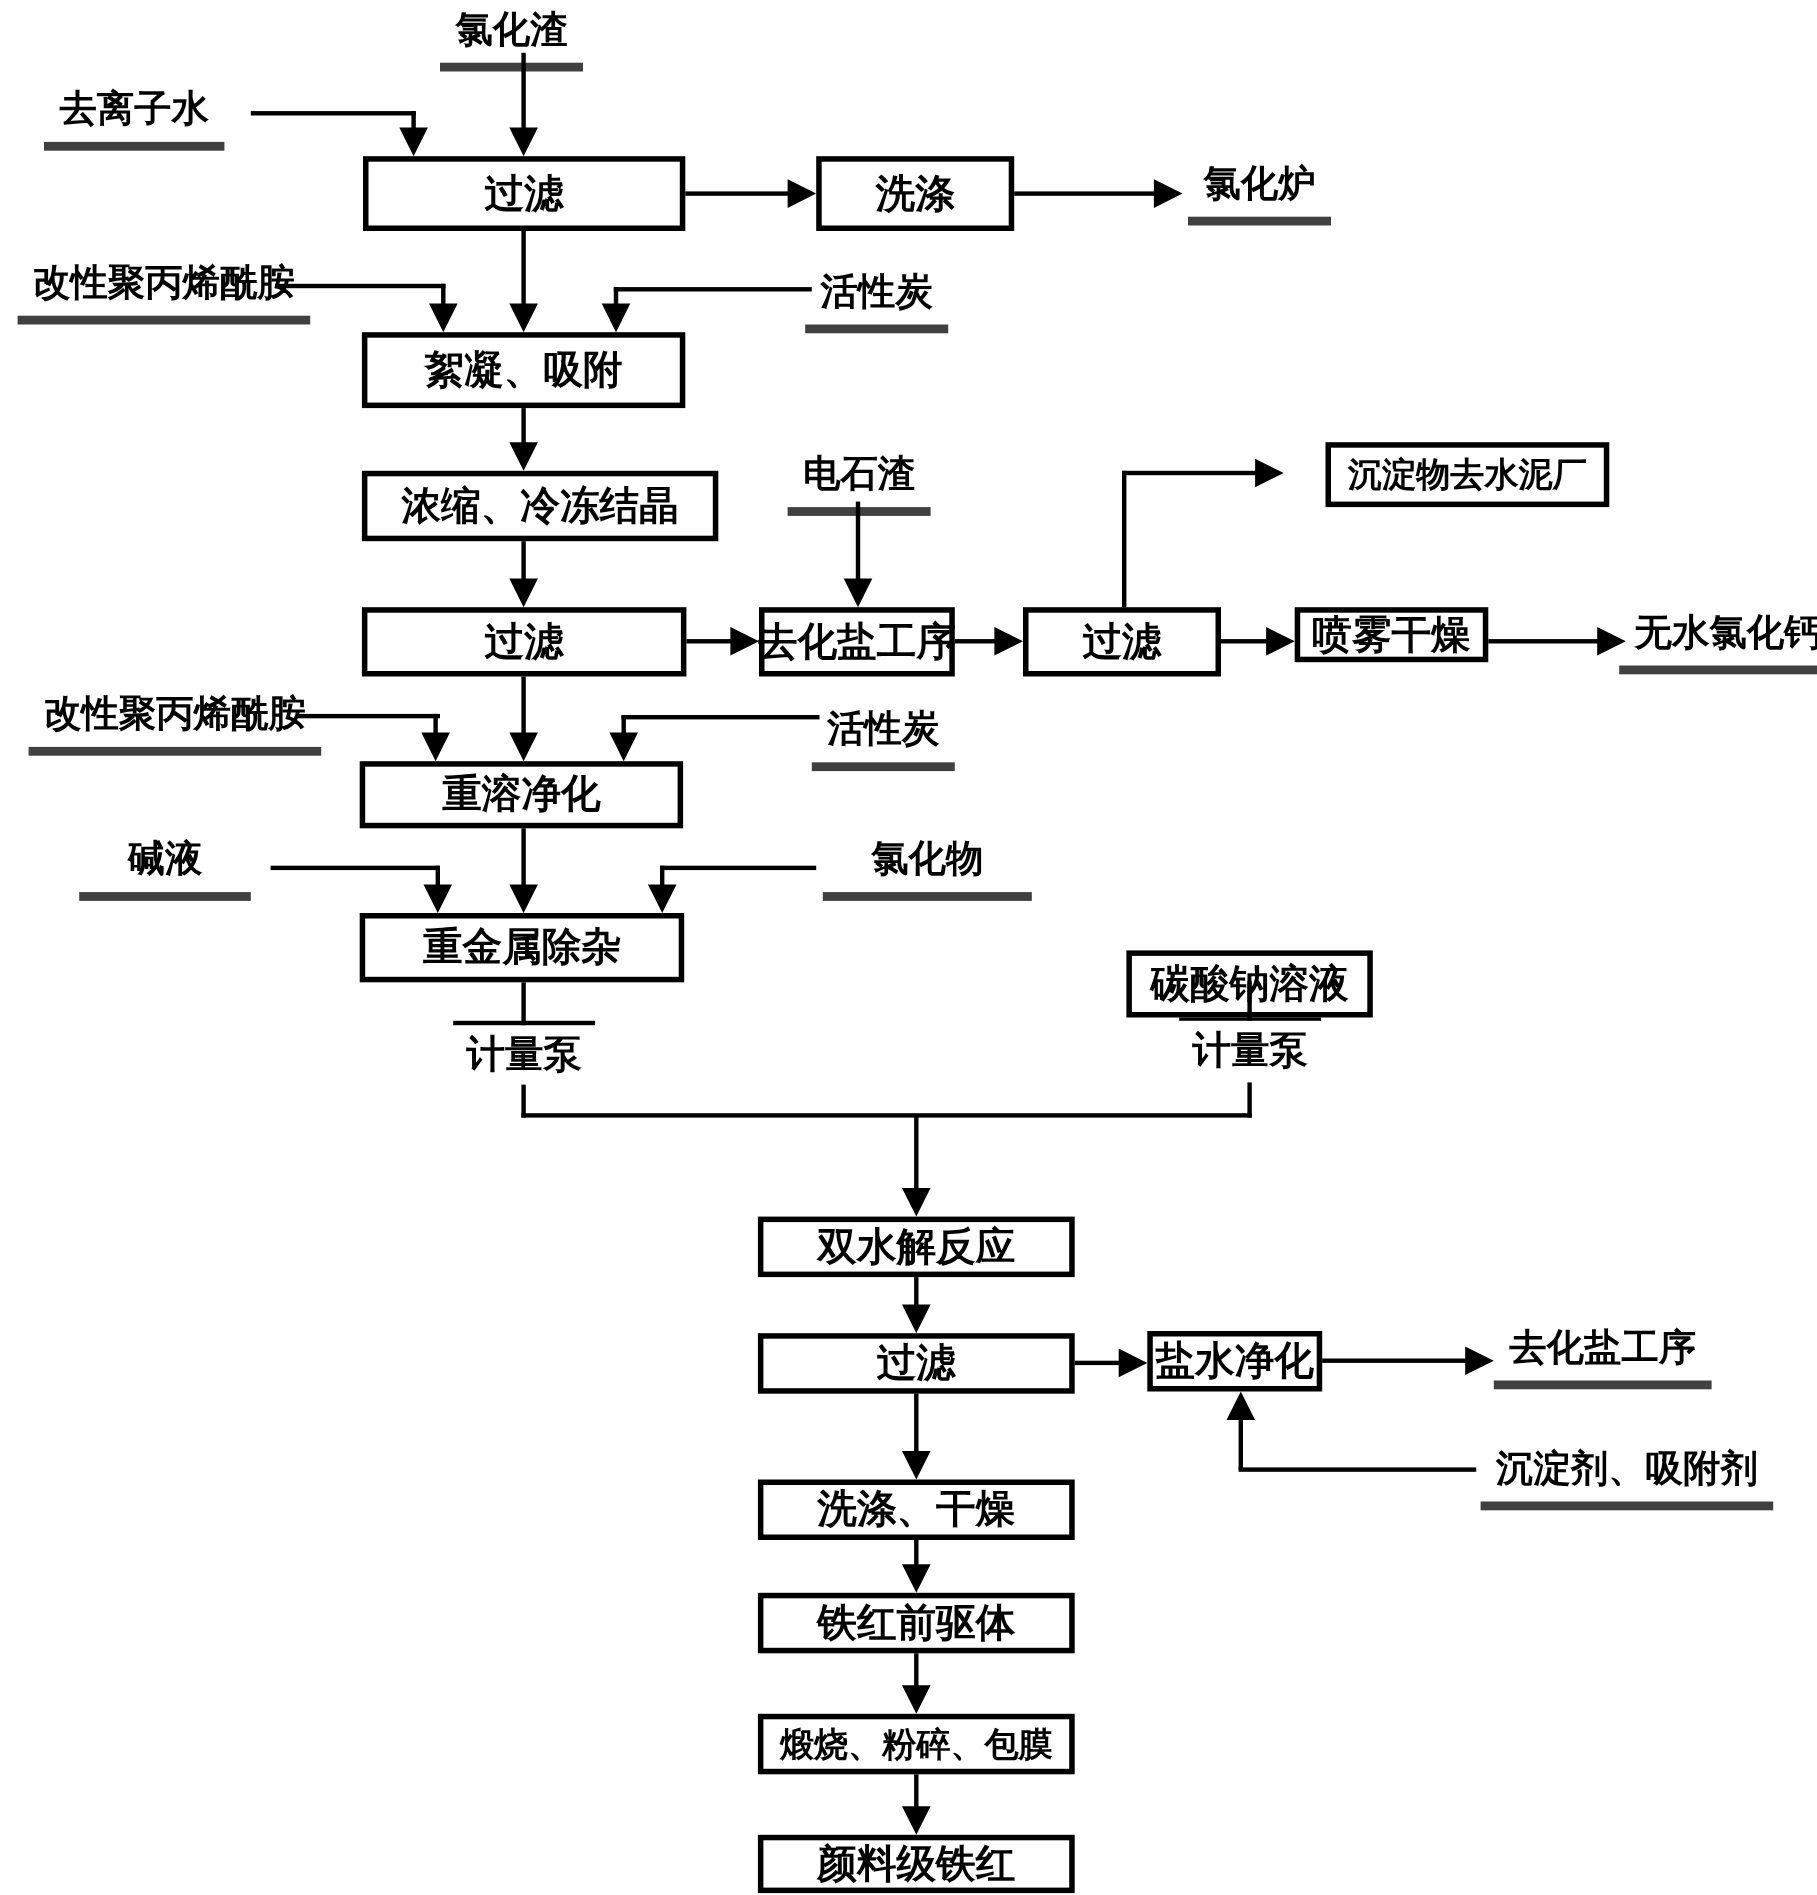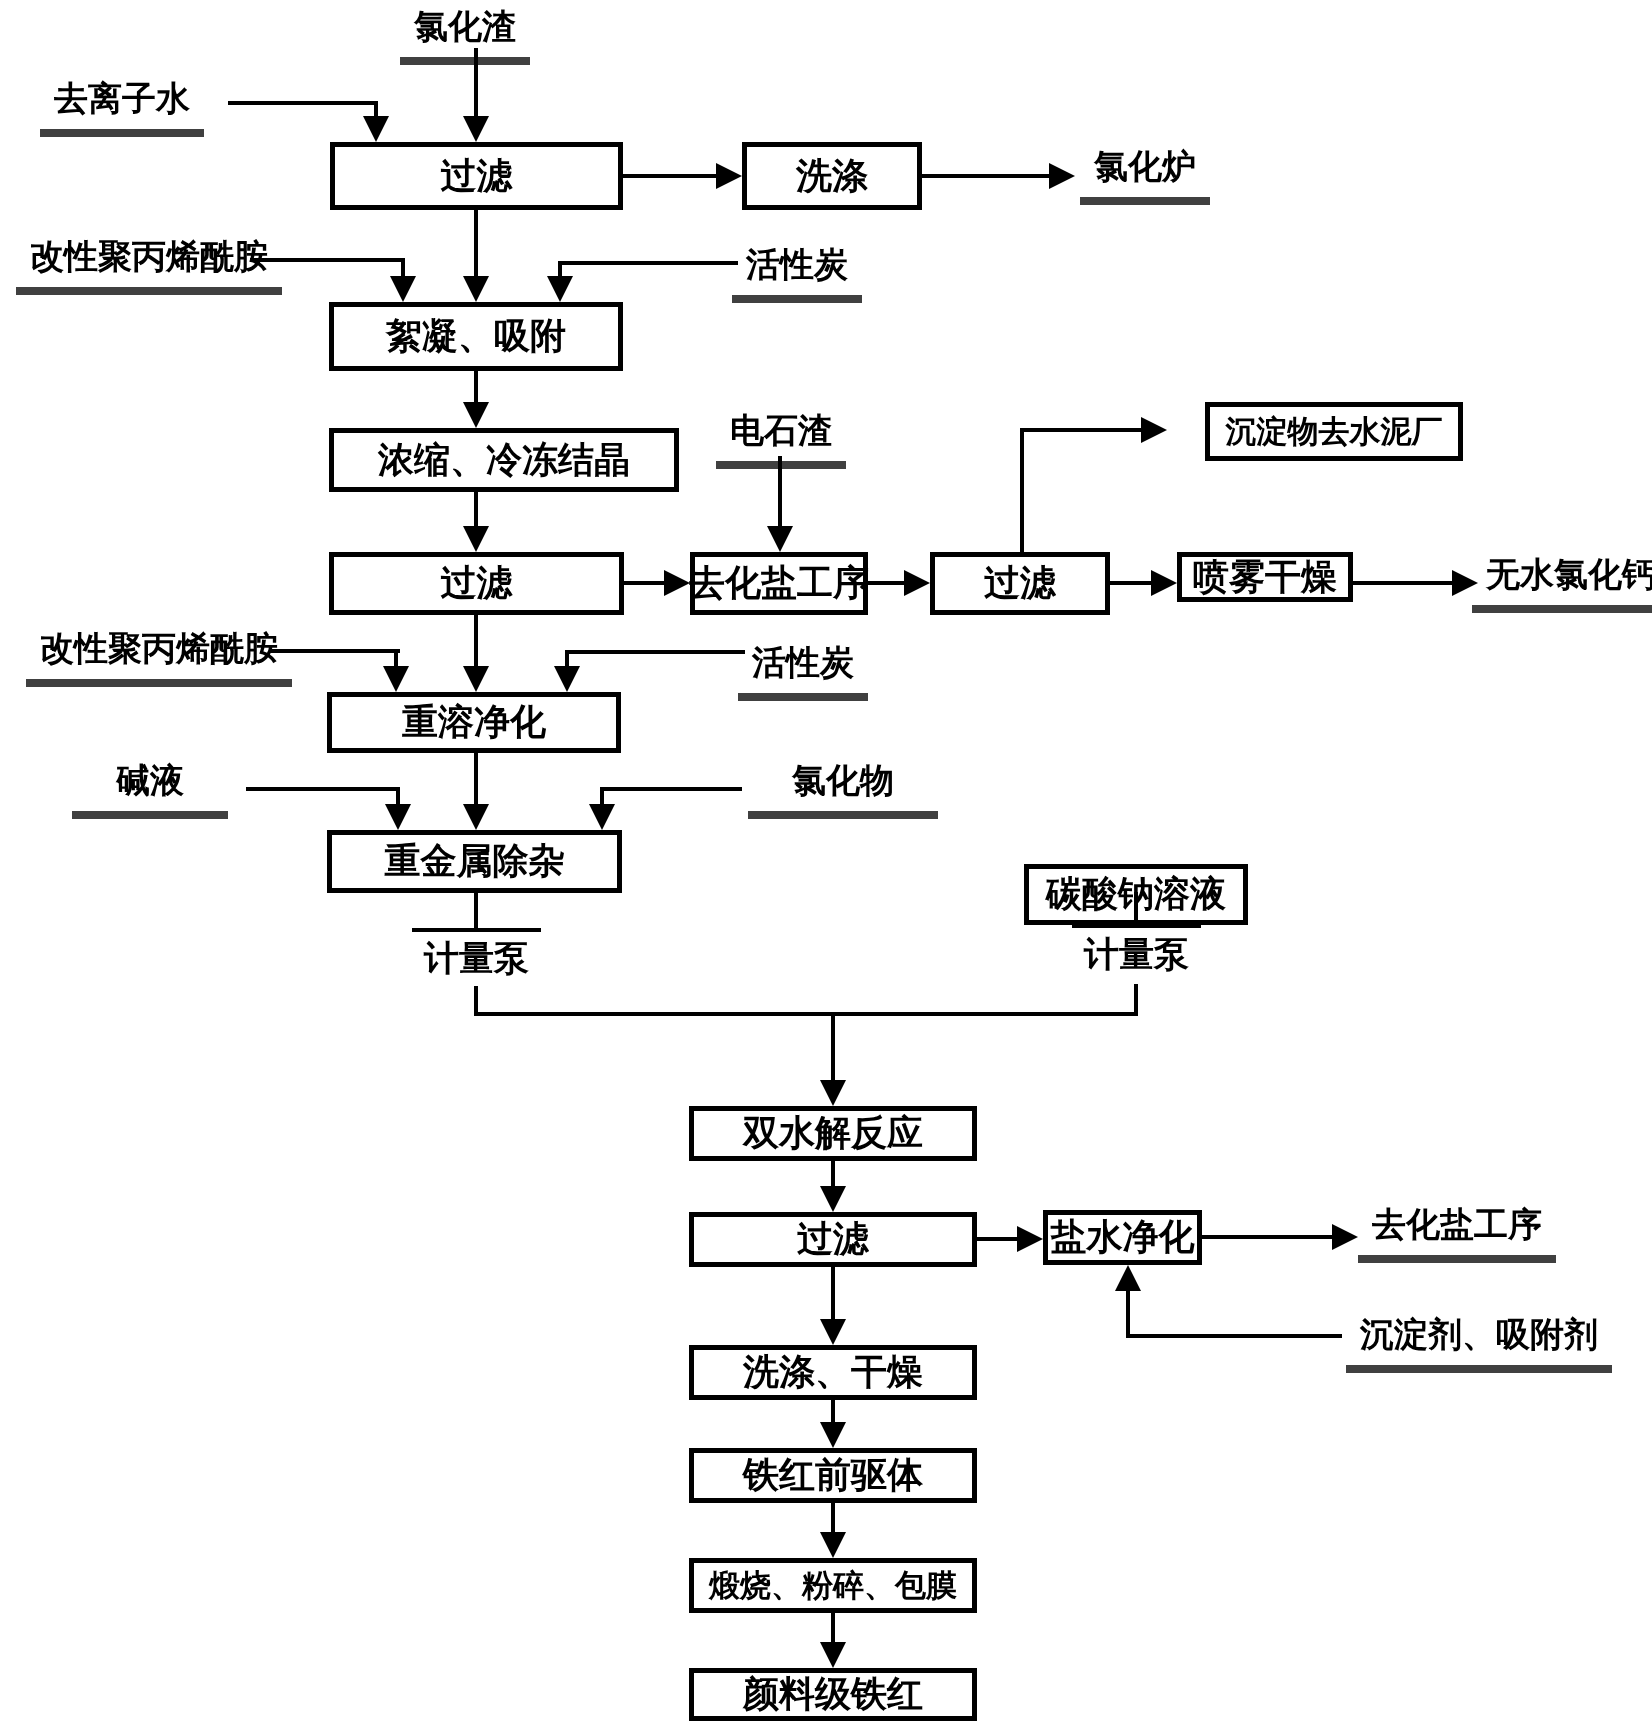--- a/index.html
+++ b/index.html
@@ -43,21 +43,21 @@
 
   <div class="box" style="left:330px;top:142px;width:293px;height:68px;">
       <span>过滤</span>
     </div>
   <div class="box" style="left:742px;top:142px;width:180px;height:68px;">
       <span>洗涤</span>
     </div>
   <div class="box" style="left:329px;top:302px;width:294px;height:69px;">
       <span>絮凝、吸附</span>
     </div>
-  <div class="box" style="left:329px;top:428px;width:350px;height:64px;">
+  <div class="box" style="left:329px;top:428px;width:324px;height:64px;">
       <span>浓缩、冷冻结晶</span>
     </div>
   <div class="box" style="left:329px;top:552px;width:295px;height:63px;">
       <span>过滤</span>
     </div>
   <div class="box" style="left:690px;top:552px;width:178px;height:63px;">
       <span>去化盐工序</span>
     </div>
   <div class="box" style="left:930px;top:552px;width:180px;height:63px;">
       <span>过滤</span>

